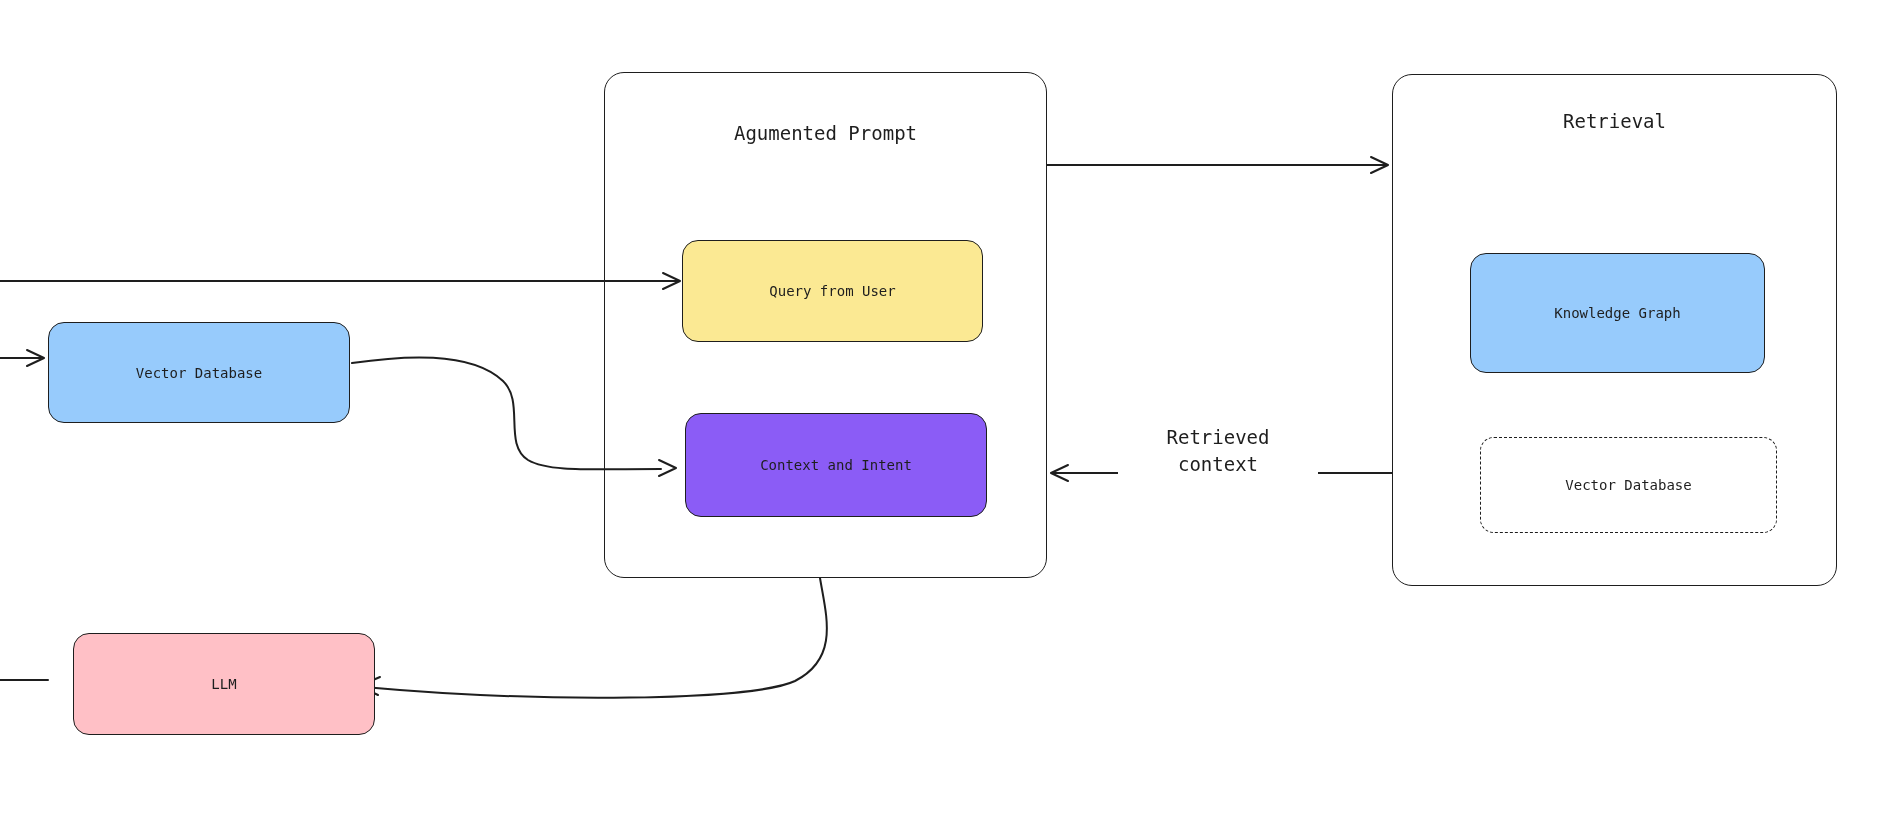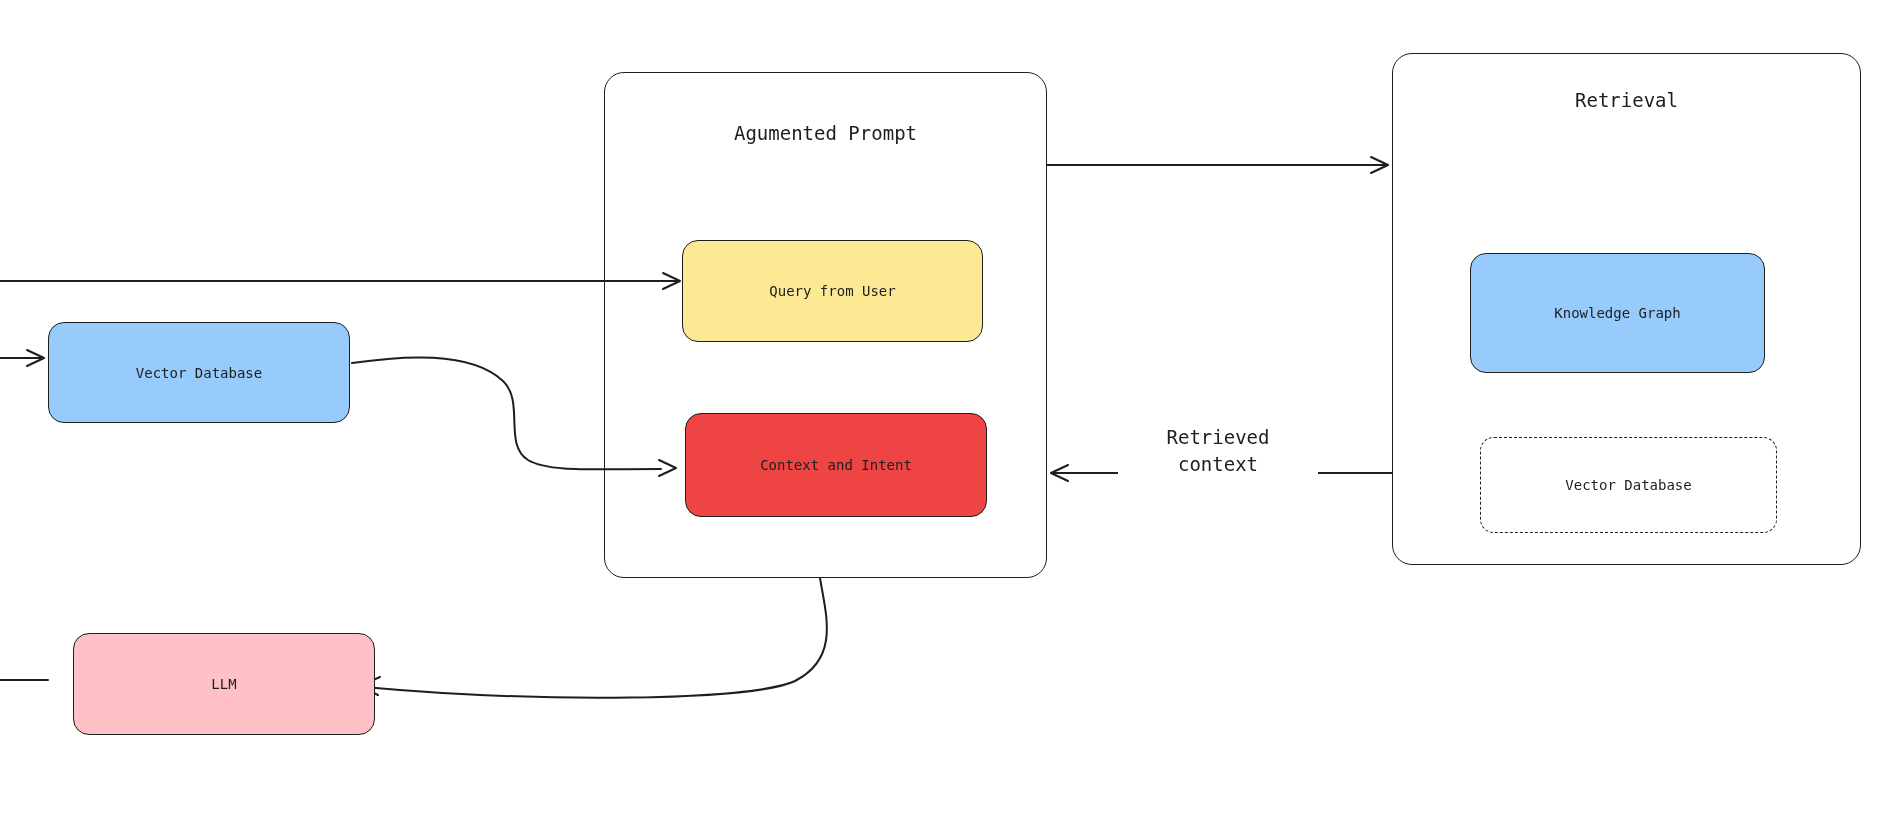--- a/index.html
+++ b/index.html
@@ -63,29 +63,29 @@
     <path d="M 820 578 C 826 615 840 658 795 681 C 752 701 540 703 364 687"></path>
     <path d="M 380 677 L 359 686 L 378 695"></path>
 
     <path d="M 0 680 L 48 680"></path>
   </svg>
 
   <div class="panel" style="left:604px;top:72px;width:441px;height:504px;">
     <div class="panel-title" style="top:49px;">Agumented Prompt</div>
   </div>
 
-  <div class="panel" style="left:1392px;top:53px;width:443px;height:510px;padding-left:24px;">
+  <div class="panel" style="left:1392px;top:74px;width:443px;height:510px;">
     <div class="panel-title" style="top:35px;">Retrieval</div>
   </div>
 
   <div class="node" style="left: 682px; top: 240px; width: 299px; height: 100px; background-color: rgb(251, 233, 147);">
     <span>Query from User</span>
   </div>
 
-  <div class="node" style="left: 685px; top: 413px; width: 300px; height: 102px; background-color: #ef4444;">
+  <div class="node" style="left: 685px; top: 413px; width: 300px; height: 102px; background-color: #8b5cf6;">
     <span>Context and Intent</span>
   </div>
 
   <div class="node" style="left: 48px; top: 322px; width: 300px; height: 99px; background-color: rgb(151, 203, 252);">
     <span>Vector Database</span>
   </div>
 
   <div class="node" style="left: 48px; top: 633px; width: 300px; height: 100px; background-color: rgb(255, 192, 198); margin-left: 25px;">
     <span>LLM</span>
   </div>

